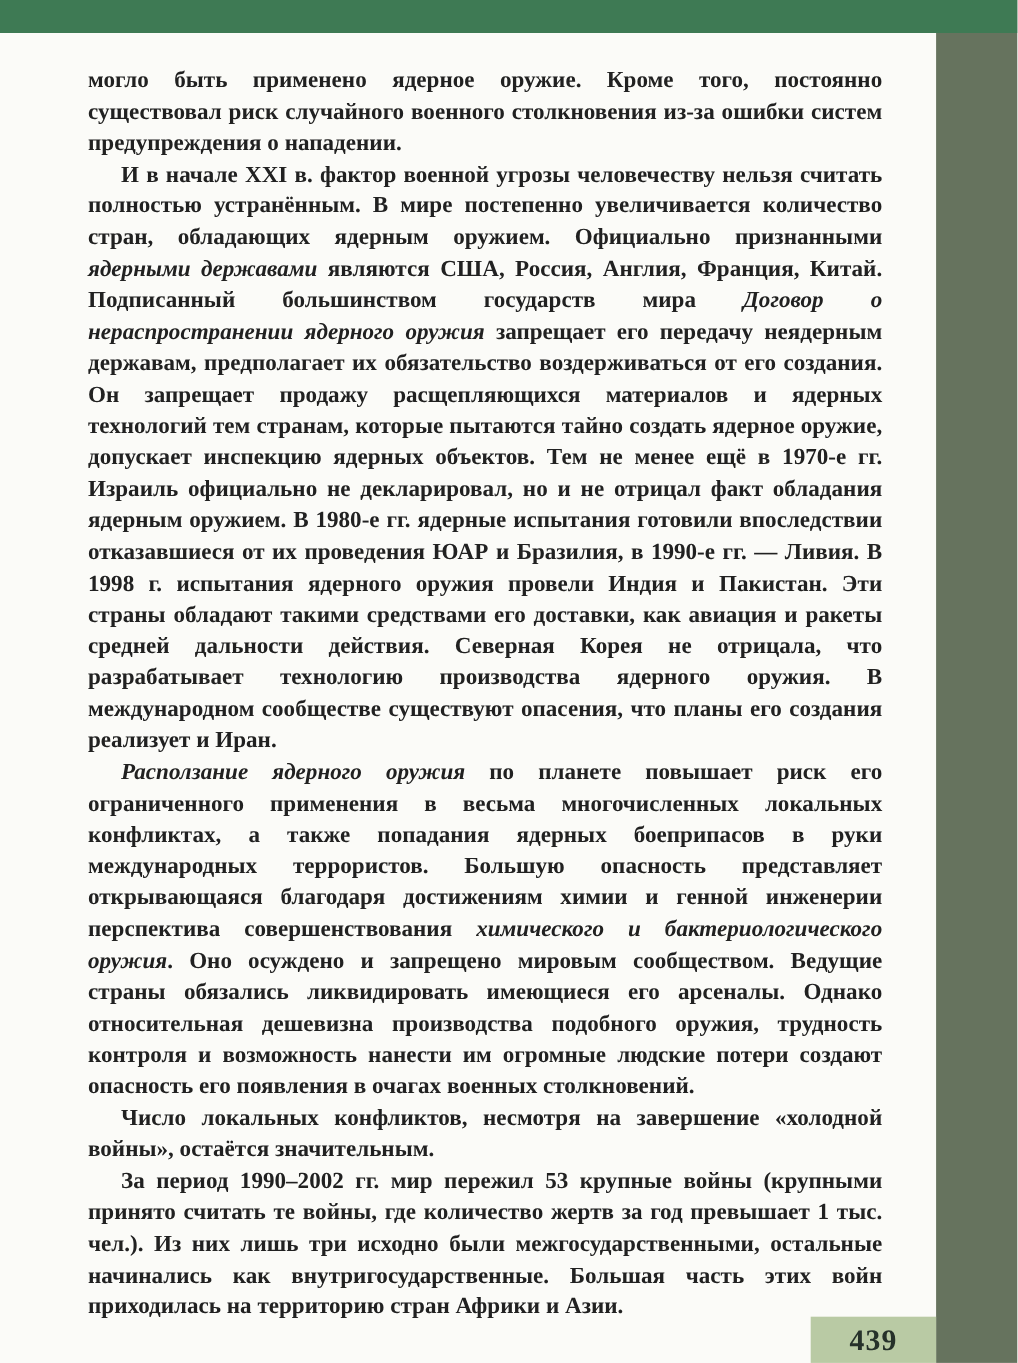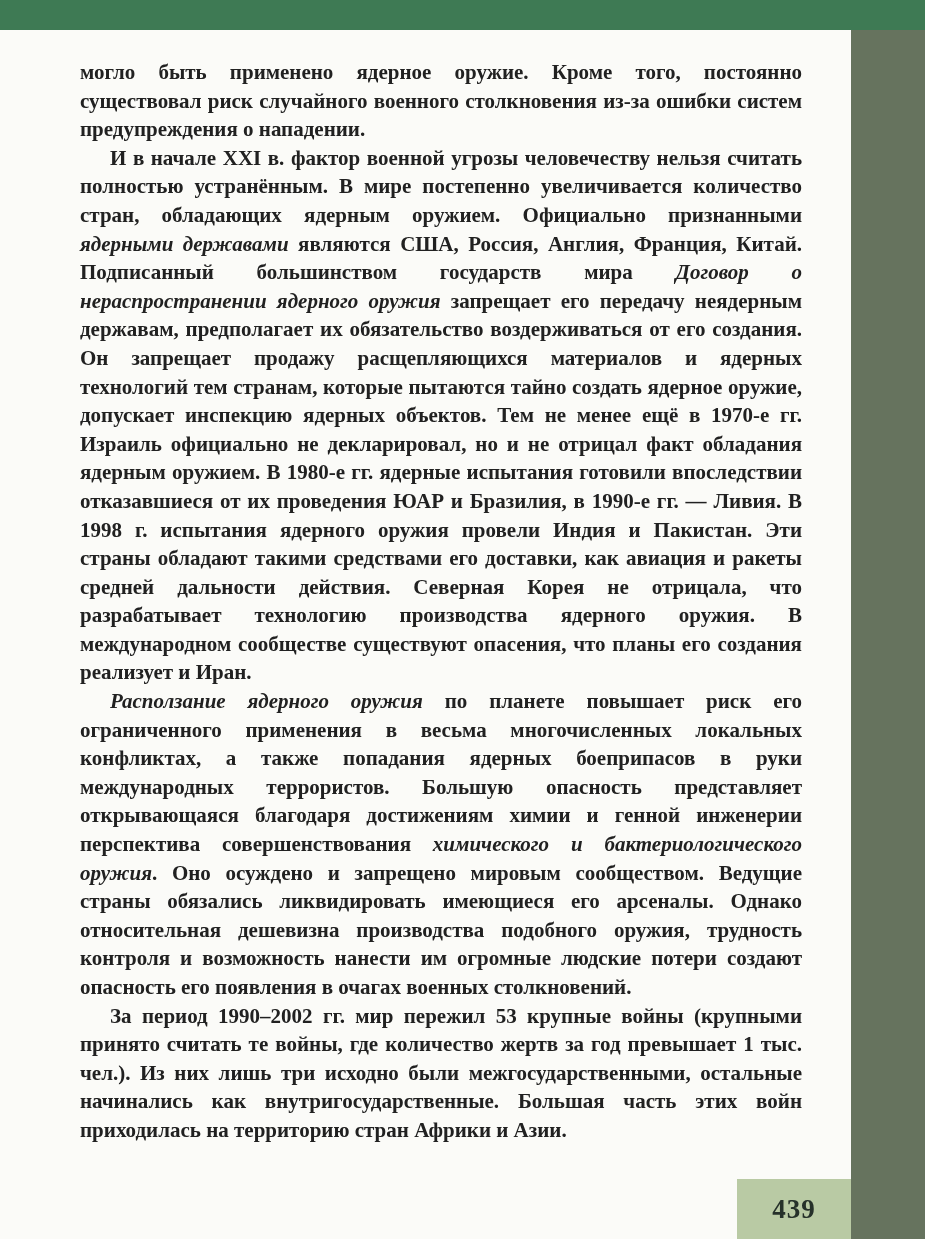--- a/index.html
+++ b/index.html
@@ -61,21 +61,21 @@
     text-indent: 30px;
   }
   em {
     font-style: italic;
   }
   .page-number-box {
     position: absolute;
     right: 74px;
     bottom: 0;
     width: 114px;
-    height: 60px;
+    height: 42px;
     background: var(--page-number-box);
     display: flex;
     align-items: center;
     justify-content: center;
   }
   .page-number {
     font-size: 27px;
     color: #26312a;
     letter-spacing: 1px;
   }
@@ -84,19 +84,20 @@
 <body>
 
 <div class="page">
   <div class="side-bar"></div>
   <div class="top-bar"></div>
 
   <div class="text-column">
       <p class="para"><span>могло быть применено ядерное оружие. Кроме того, постоянно существовал риск случайного военного столкновения из-за ошибки систем предупреждения о нападении.</span></p>
       <p class="para indent"><span>И в начале XXI в. фактор военной угрозы человечеству нельзя считать полностью устранённым. В мире постепенно увеличивается количество стран, обладающих ядерным оружием. Официально признанными </span><em>ядерными державами</em><span> являются США, Россия, Англия, Франция, Китай. Подписанный большинством государств мира </span><em>Договор о нераспространении ядерного оружия</em><span> запрещает его передачу неядерным державам, предполагает их обязательство воздерживаться от его создания. Он запрещает продажу расщепляющихся материалов и ядерных технологий тем странам, которые пытаются тайно создать ядерное оружие, допускает инспекцию ядерных объектов. Тем не менее ещё в 1970-е гг. Израиль официально не декларировал, но и не отрицал факт обладания ядерным оружием. В 1980-е гг. ядерные испытания готовили впоследствии отказавшиеся от их проведения ЮАР и Бразилия, в 1990-е гг. — Ливия. В 1998 г. испытания ядерного оружия провели Индия и Пакистан. Эти страны обладают такими средствами его доставки, как авиация и ракеты средней дальности действия. Северная Корея не отрицала, что разрабатывает технологию производства ядерного оружия. В международном сообществе существуют опасения, что планы его создания реализует и Иран.</span></p>
       <p class="para indent"><em>Расползание ядерного оружия</em><span> по планете повышает риск его ограниченного применения в весьма многочисленных локальных конфликтах, а также попадания ядерных боеприпасов в руки международных террористов. Большую опасность представляет открывающаяся благодаря достижениям химии и генной инженерии перспектива совершенствования </span><em>химического и бактериологического оружия</em><span>. Оно осуждено и запрещено мировым сообществом. Ведущие страны обязались ликвидировать имеющиеся его арсеналы. Однако относительная дешевизна производства подобного оружия, трудность контроля и возможность нанести им огромные людские потери создают опасность его появления в очагах военных столкновений.</span></p>
+      <p class="para indent"><span>Число локальных конфликтов, несмотря на завершение «холодной войны», остаётся значительным.</span></p>
       <p class="para indent"><span>За период 1990–2002 гг. мир пережил 53 крупные войны (крупными принято считать те войны, где количество жертв за год превышает 1 тыс. чел.). Из них лишь три исходно были межгосударственными, остальные начинались как внутригосударственные. Большая часть этих войн приходилась на территорию стран Африки и Азии.</span></p>
     </div>
 
   <div class="page-number-box">
     <span class="page-number">439</span>
   </div>
 </div>
 
 </body></html>

